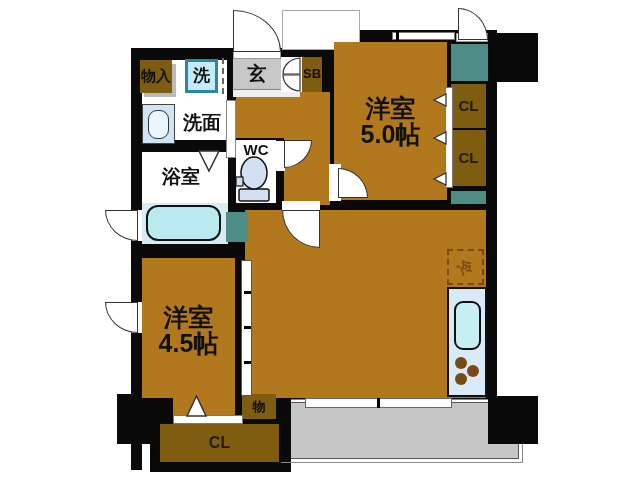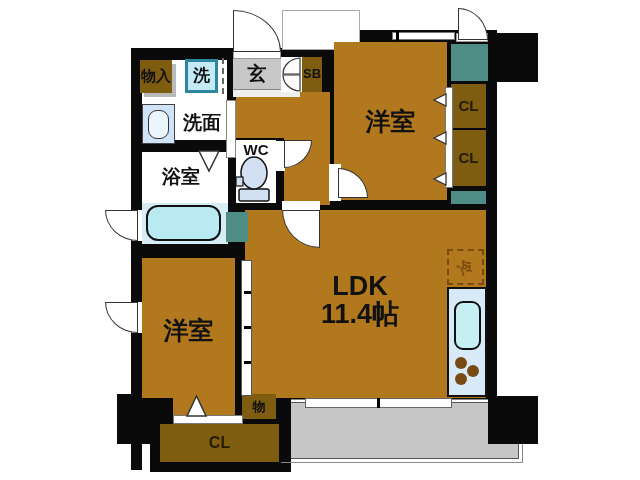--- a/index.html
+++ b/index.html
@@ -146,31 +146,27 @@
     <polygon points="14,2 14,14 2,8" fill="#fff" stroke="#333" stroke-width="1.3"></polygon>
   </svg>
   <div class="gap" style="left:173px;top:415px;width:70px;height:9px;border:1px solid #777;"></div>
   <svg class="abs" style="left:185px;top:394px;" width="23" height="24" viewBox="0 0 23 24">
     <polygon points="11.5,2 21,22 2,22" fill="#fff" stroke="#333" stroke-width="1.5"></polygon>
   </svg>
 
   <div class="lb" style="left:334px;top:84px;width:113px;height:74px;font-size:25px;">
     <div>
         <div>洋室</div>
-      </div>
-  </div>
-  <div class="lb" style="left:265px;top:255px;width:190px;height:90px;font-size:27px;">
-    <div>
-        <div>LDK</div>
-        <div>11.4帖</div>
+        <div>5.0帖</div>
       </div>
   </div>
   <div class="lb" style="left:142px;top:290px;width:93px;height:80px;font-size:25px;">
     <div>
         <div>洋室</div>
+        <div>4.5帖</div>
       </div>
   </div>
   <div class="lb" style="left:174px;top:110px;width:56px;height:26px;font-size:19px;">洗面</div>
   <div class="lb" style="left:147px;top:163px;width:68px;height:28px;font-size:19px;">浴室</div>
   <div class="lb" style="left:185px;top:60px;width:33px;height:32px;font-size:17px;">洗</div>
   <div class="lb" style="left:139px;top:61px;width:34px;height:30px;font-size:15px;">物入</div>
   <div class="lb" style="left:233px;top:57px;width:48px;height:33px;font-size:19px;">玄</div>
   <div class="lb" style="left:303px;top:57px;width:18px;height:35px;font-size:13px;word-break:break-all;line-height:1.1;">SB</div>
   <div class="lb" style="left:236px;top:140px;width:40px;height:20px;font-size:15px;">WC</div>
   <div class="lb" style="left:451px;top:84px;width:35px;height:44px;font-size:15px;color:#241b00;">CL</div>

